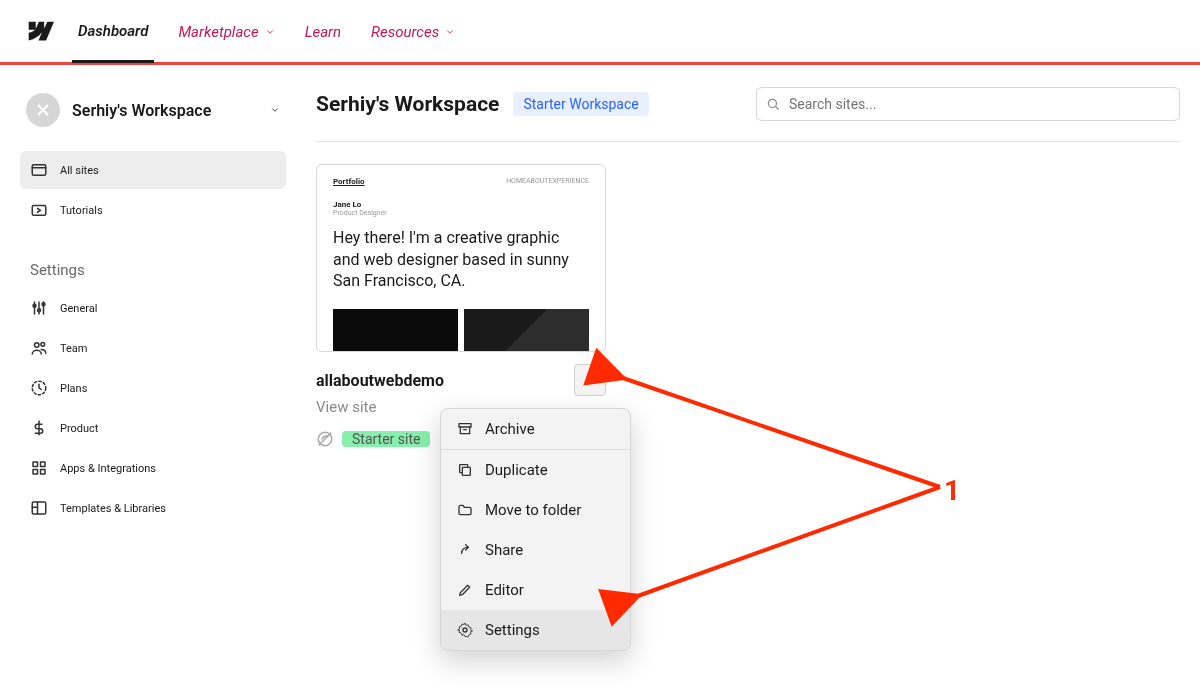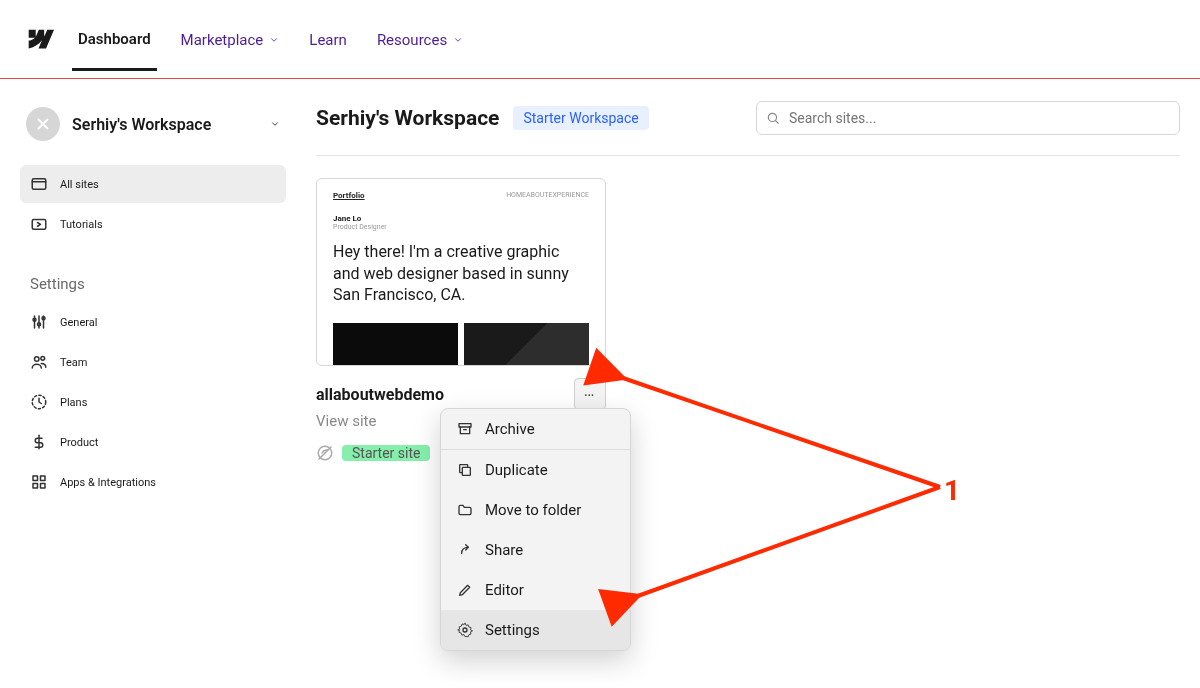--- a/index.html
+++ b/index.html
@@ -1,21 +1,21 @@
 <!DOCTYPE html>
 <html><head>
 <meta charset="utf-8">
 <style>
 * { margin: 0; padding: 0; box-sizing: border-box; font-family: -apple-system, BlinkMacSystemFont, "Segoe UI", Roboto, Helvetica, Arial, sans-serif; }
 body { background: #fff; color: #1a1a1a; width: 1200px; height: 688px; overflow: hidden; position: relative; }
 
 
-.topnav { display: flex; align-items: center; height: 79px; padding: 0 24px; border-bottom: 1px solid #ef4444; gap: 18px; }
+.topnav { display: flex; align-items: center; height: 65px; padding: 0 24px; border-bottom: 3px solid #ef4444; gap: 18px; font-style: italic; }
 .logo { width: 30px; height: 30px; display: flex; align-items: center; }
-.topnav-item { font-size: 15px; color: #4c1d95; padding: 22px 6px 20px; cursor: pointer; display: flex; align-items: center; gap: 6px; }
+.topnav-item { font-size: 15px; color: #be185d; padding: 22px 6px 20px; cursor: pointer; display: flex; align-items: center; gap: 6px; }
 .topnav-item.active { color: #1a1a1a; font-weight: 600; border-bottom: 3px solid #1a1a1a; }
 .chev { width: 10px; height: 10px; }
 
 
 .layout { display: flex; }
 
 
 .sidebar { width: 296px; padding: 24px 10px 24px 20px; }
 .ws-switch { display: flex; align-items: center; gap: 12px; padding: 4px 6px; cursor: pointer; margin-bottom: 20px; }
 .ws-avatar { width: 34px; height: 34px; border-radius: 50%; background: #d6d6d6; display:flex; align-items:center; justify-content:center; }
@@ -166,20 +166,28 @@
         <span>Product</span>
       </div>
       <div class="nav-item">
         <svg class="icon" viewBox="0 0 24 24">
             <rect x="4" y="4" width="6" height="6"></rect>
             <rect x="14" y="4" width="6" height="6"></rect>
             <rect x="4" y="14" width="6" height="6"></rect>
             <rect x="14" y="14" width="6" height="6"></rect>
           </svg>
         <span>Apps &amp; Integrations</span>
+      </div>
+      <div class="nav-item">
+        <svg class="icon" viewBox="0 0 24 24">
+            <rect x="3" y="4" width="18" height="16" rx="2"></rect>
+            <line x1="10" y1="4" x2="10" y2="20"></line>
+            <line x1="3" y1="11" x2="10" y2="11"></line>
+          </svg>
+        <span>Templates &amp; Libraries</span>
       </div>
     </div>
   </div>
 
   <div class="main">
     <div class="main-header">
       <div class="main-title">Serhiy's Workspace</div>
       <div class="badge">Starter Workspace</div>
       <div class="search">
         <div class="search-wrap">

